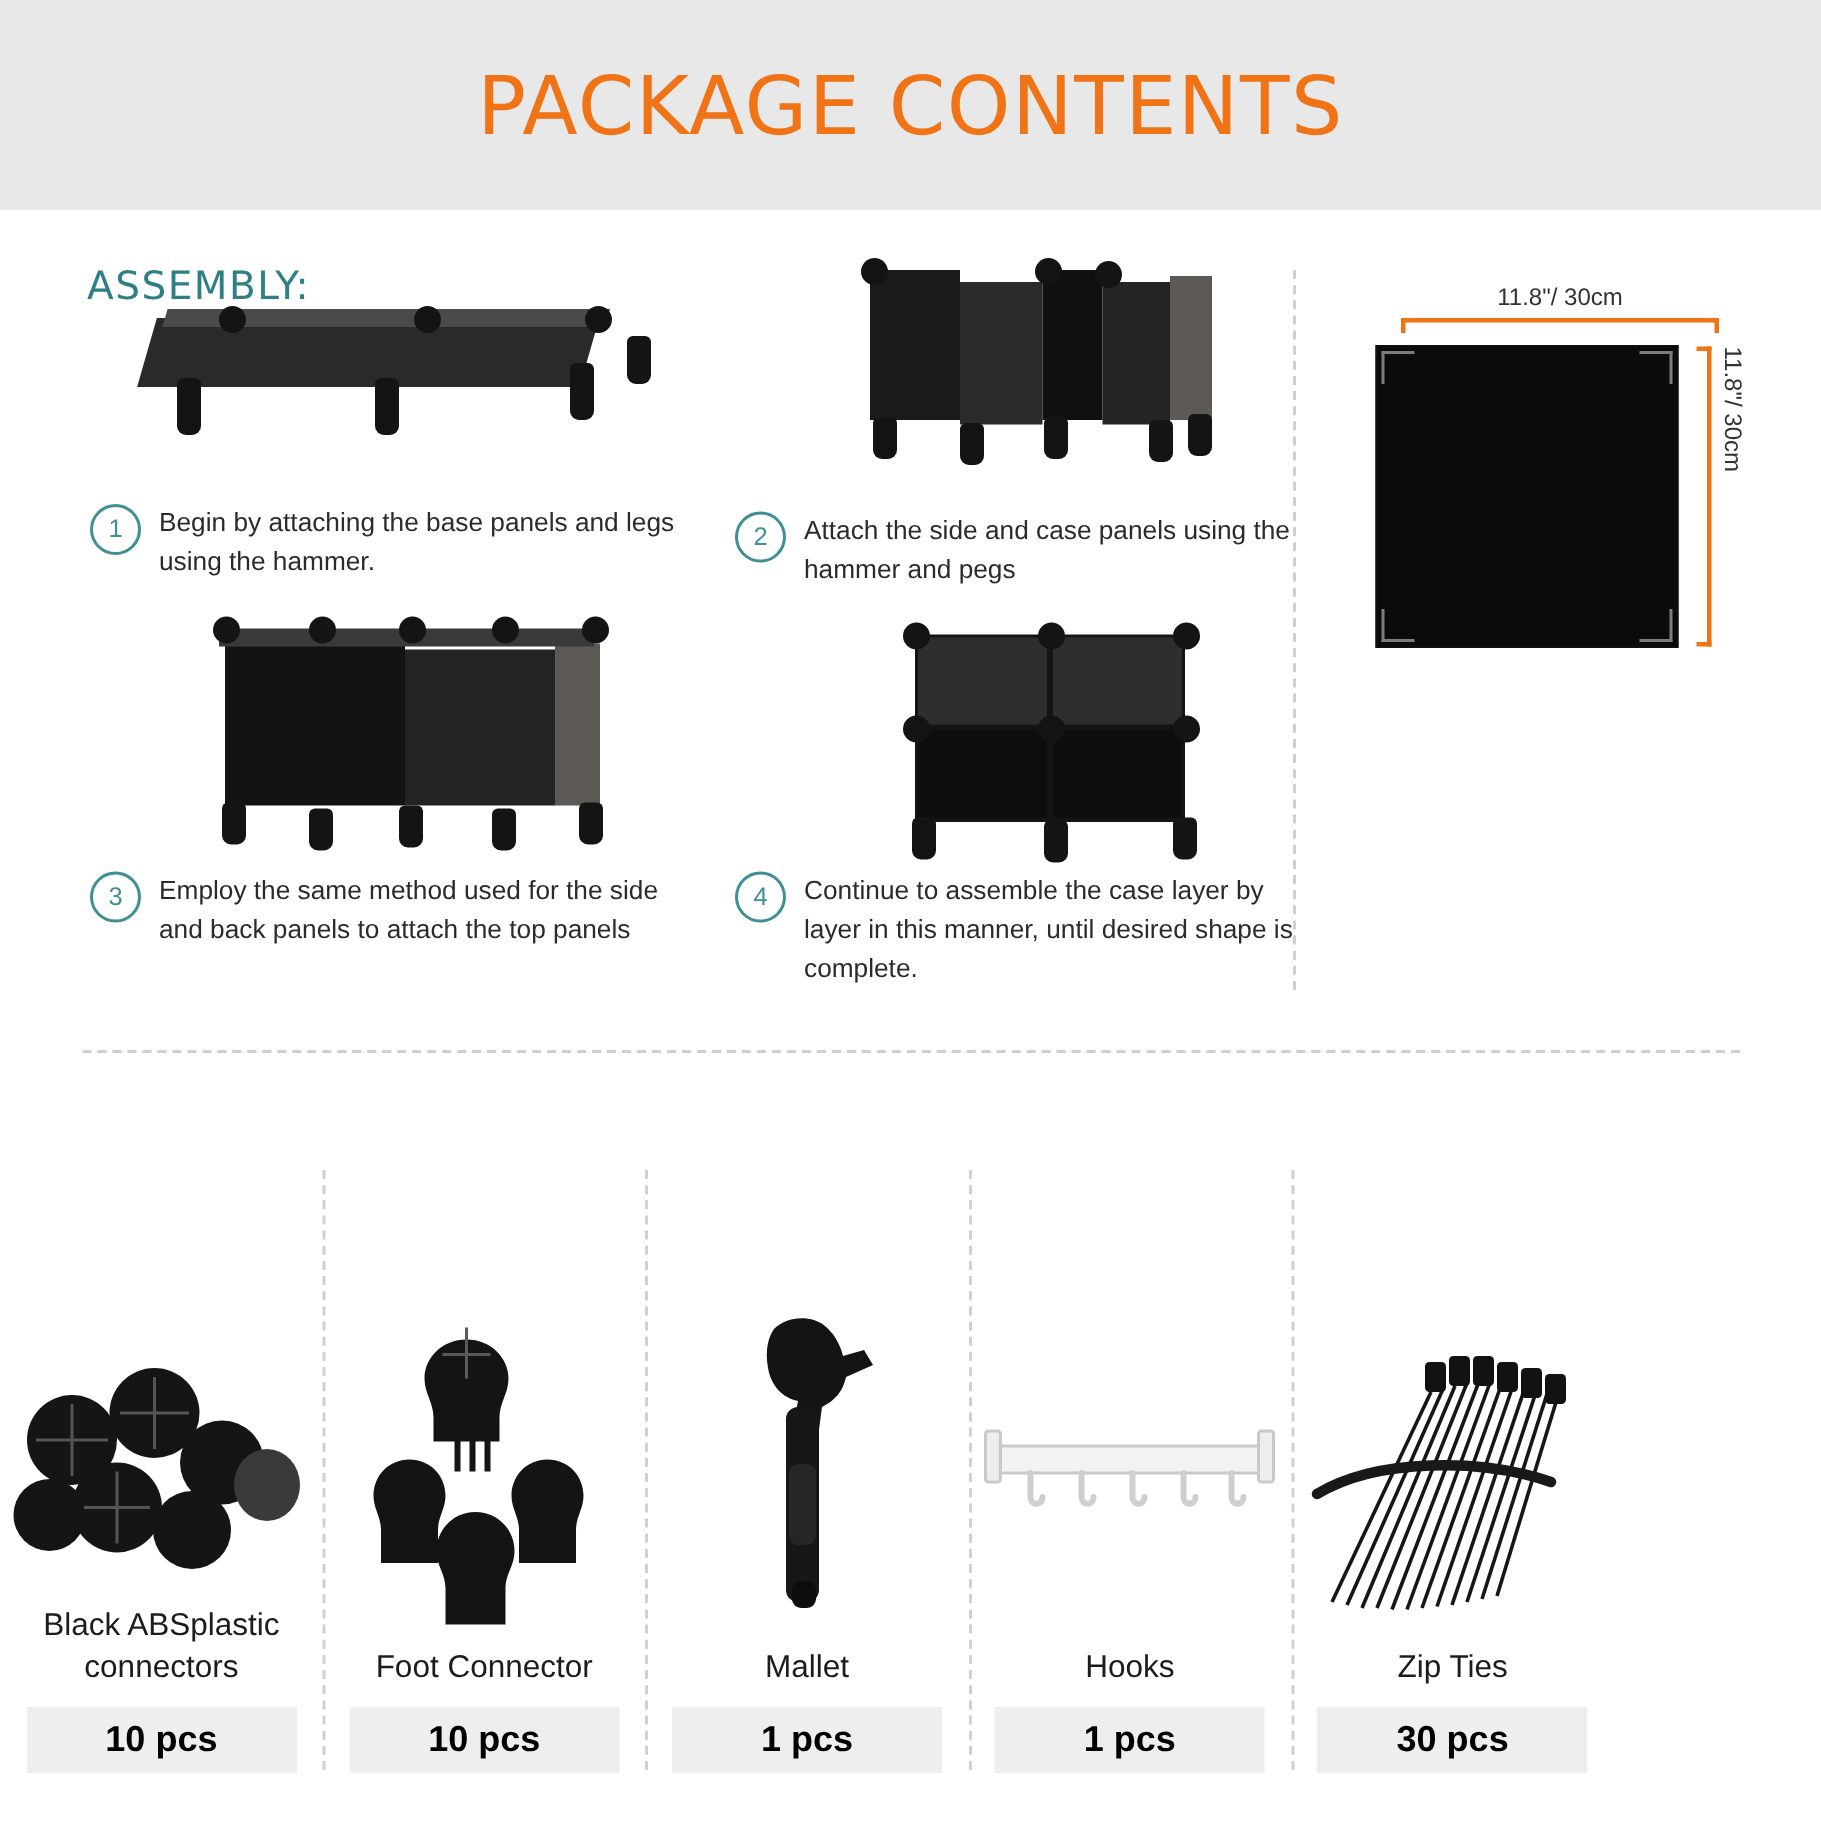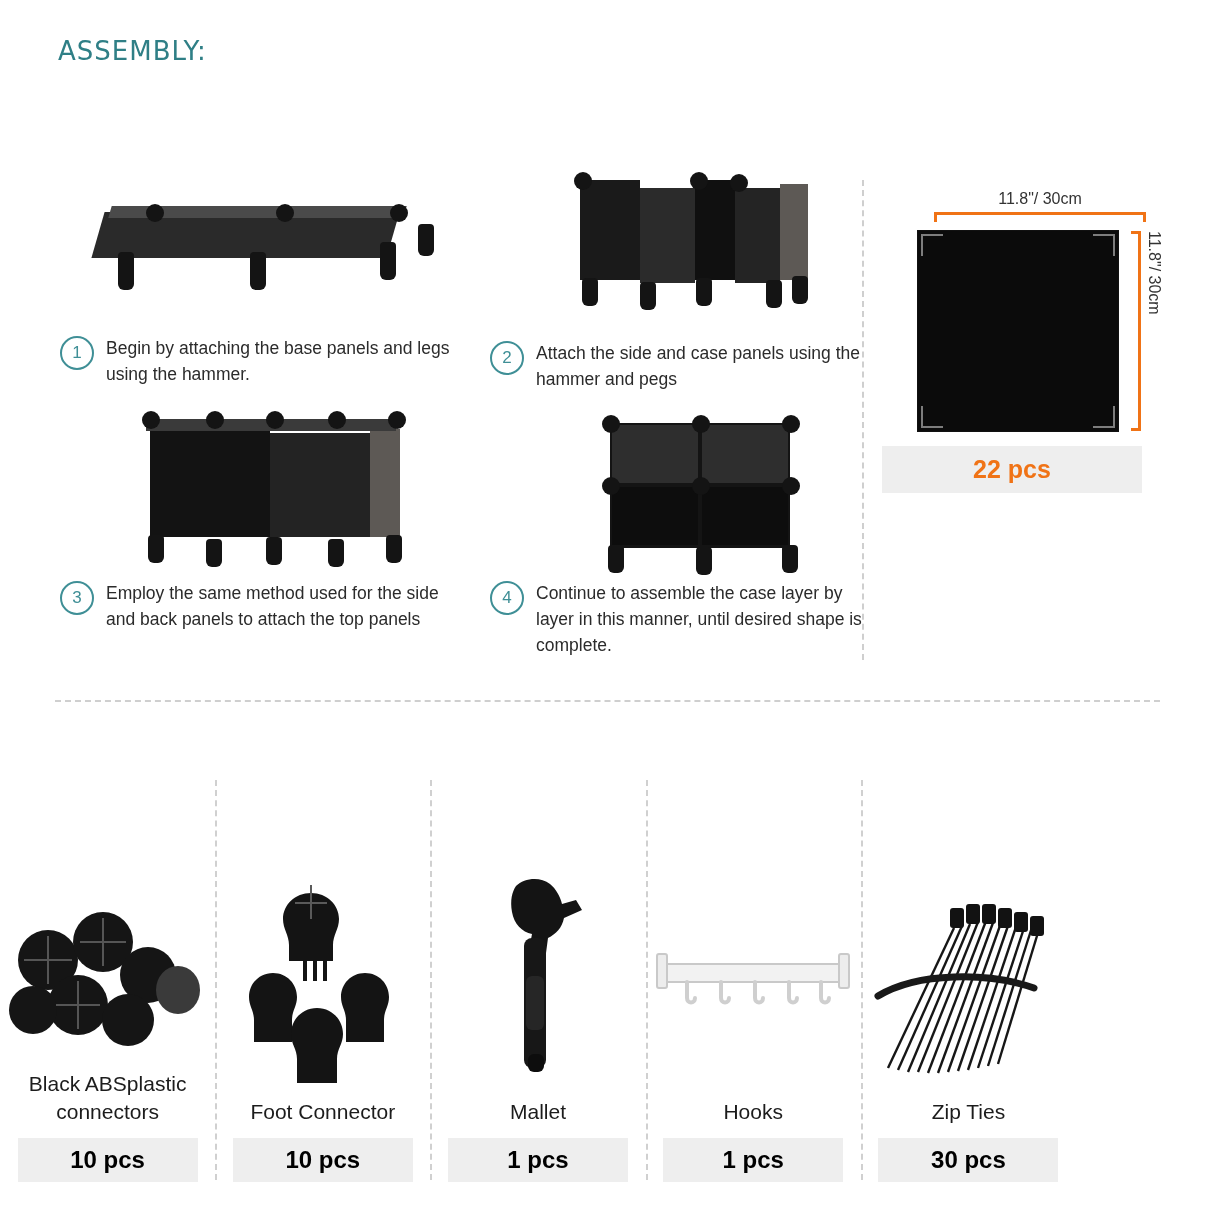--- a/index.html
+++ b/index.html
@@ -263,20 +263,23 @@
     background: #141414;
     border-radius: 50%;
   }
   .greypanel { position: absolute; background: #5d5955; }
 </style>
 </head>
 <body>
 
 <div class="page">
 
+  <div class="header">
+    <div class="header-title">PACKAGE CONTENTS</div>
+  </div>
 
   <div class="assembly-section">
     <div class="assembly-label">ASSEMBLY:</div>
   </div>
 
   <div class="steps-grid">
 
     <div class="step" style="left:20px; top:160px;">
       <div class="step-img">
         <div class="blk" style="left:38px; top:22px; width:295px; height:46px; transform: skewX(-16deg); background:#2a2a2a;"></div>
@@ -373,21 +376,20 @@
     <div class="sheet-row">
       <div class="sheet-square">
         <span class="corner tl"></span>
         <span class="corner tr"></span>
         <span class="corner bl"></span>
         <span class="corner br"></span>
       </div>
       <div class="sheet-bracket-right"></div>
       <div class="sheet-dim-right">11.8"/ 30cm</div>
     </div>
-    <div class="qty-pill">22 pcs</div>
   </div>
 
   <div class="parts-row">
 
     <div class="part">
       <div class="part-art">
         <svg viewBox="0 0 240 230" width="240" height="230" style="position:absolute;left:50%;top:10px;transform:translateX(-50%);">
           <g fill="#151515">
             <circle cx="60" cy="110" r="30"></circle>
               <circle cx="115" cy="92" r="30"></circle>

